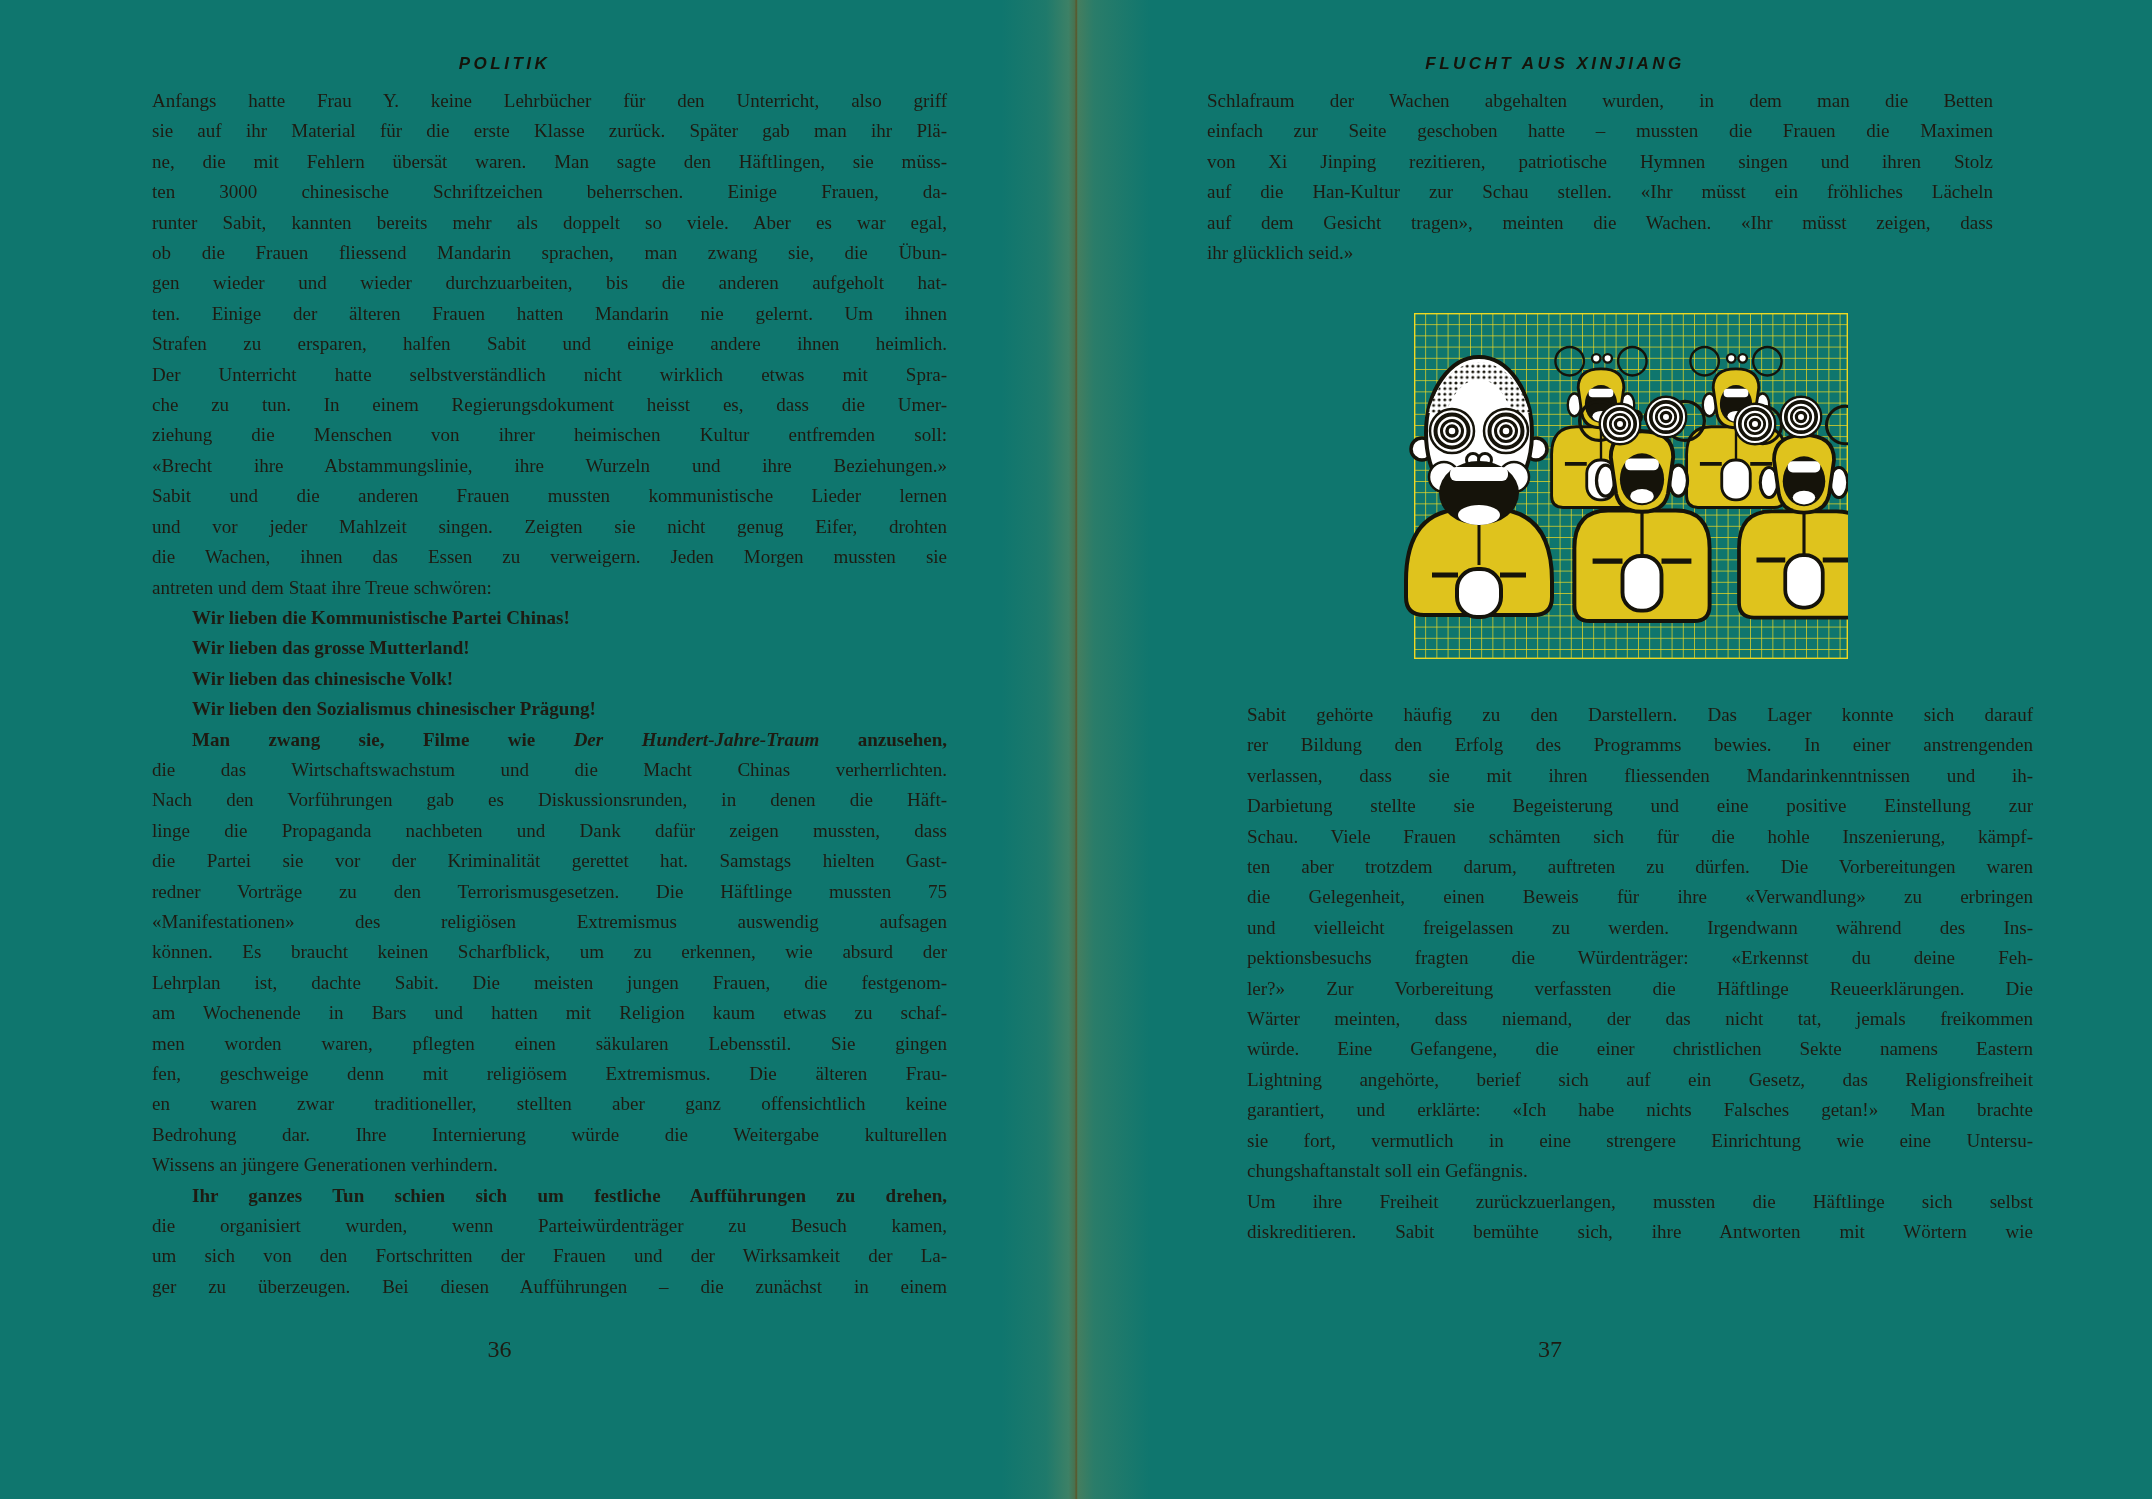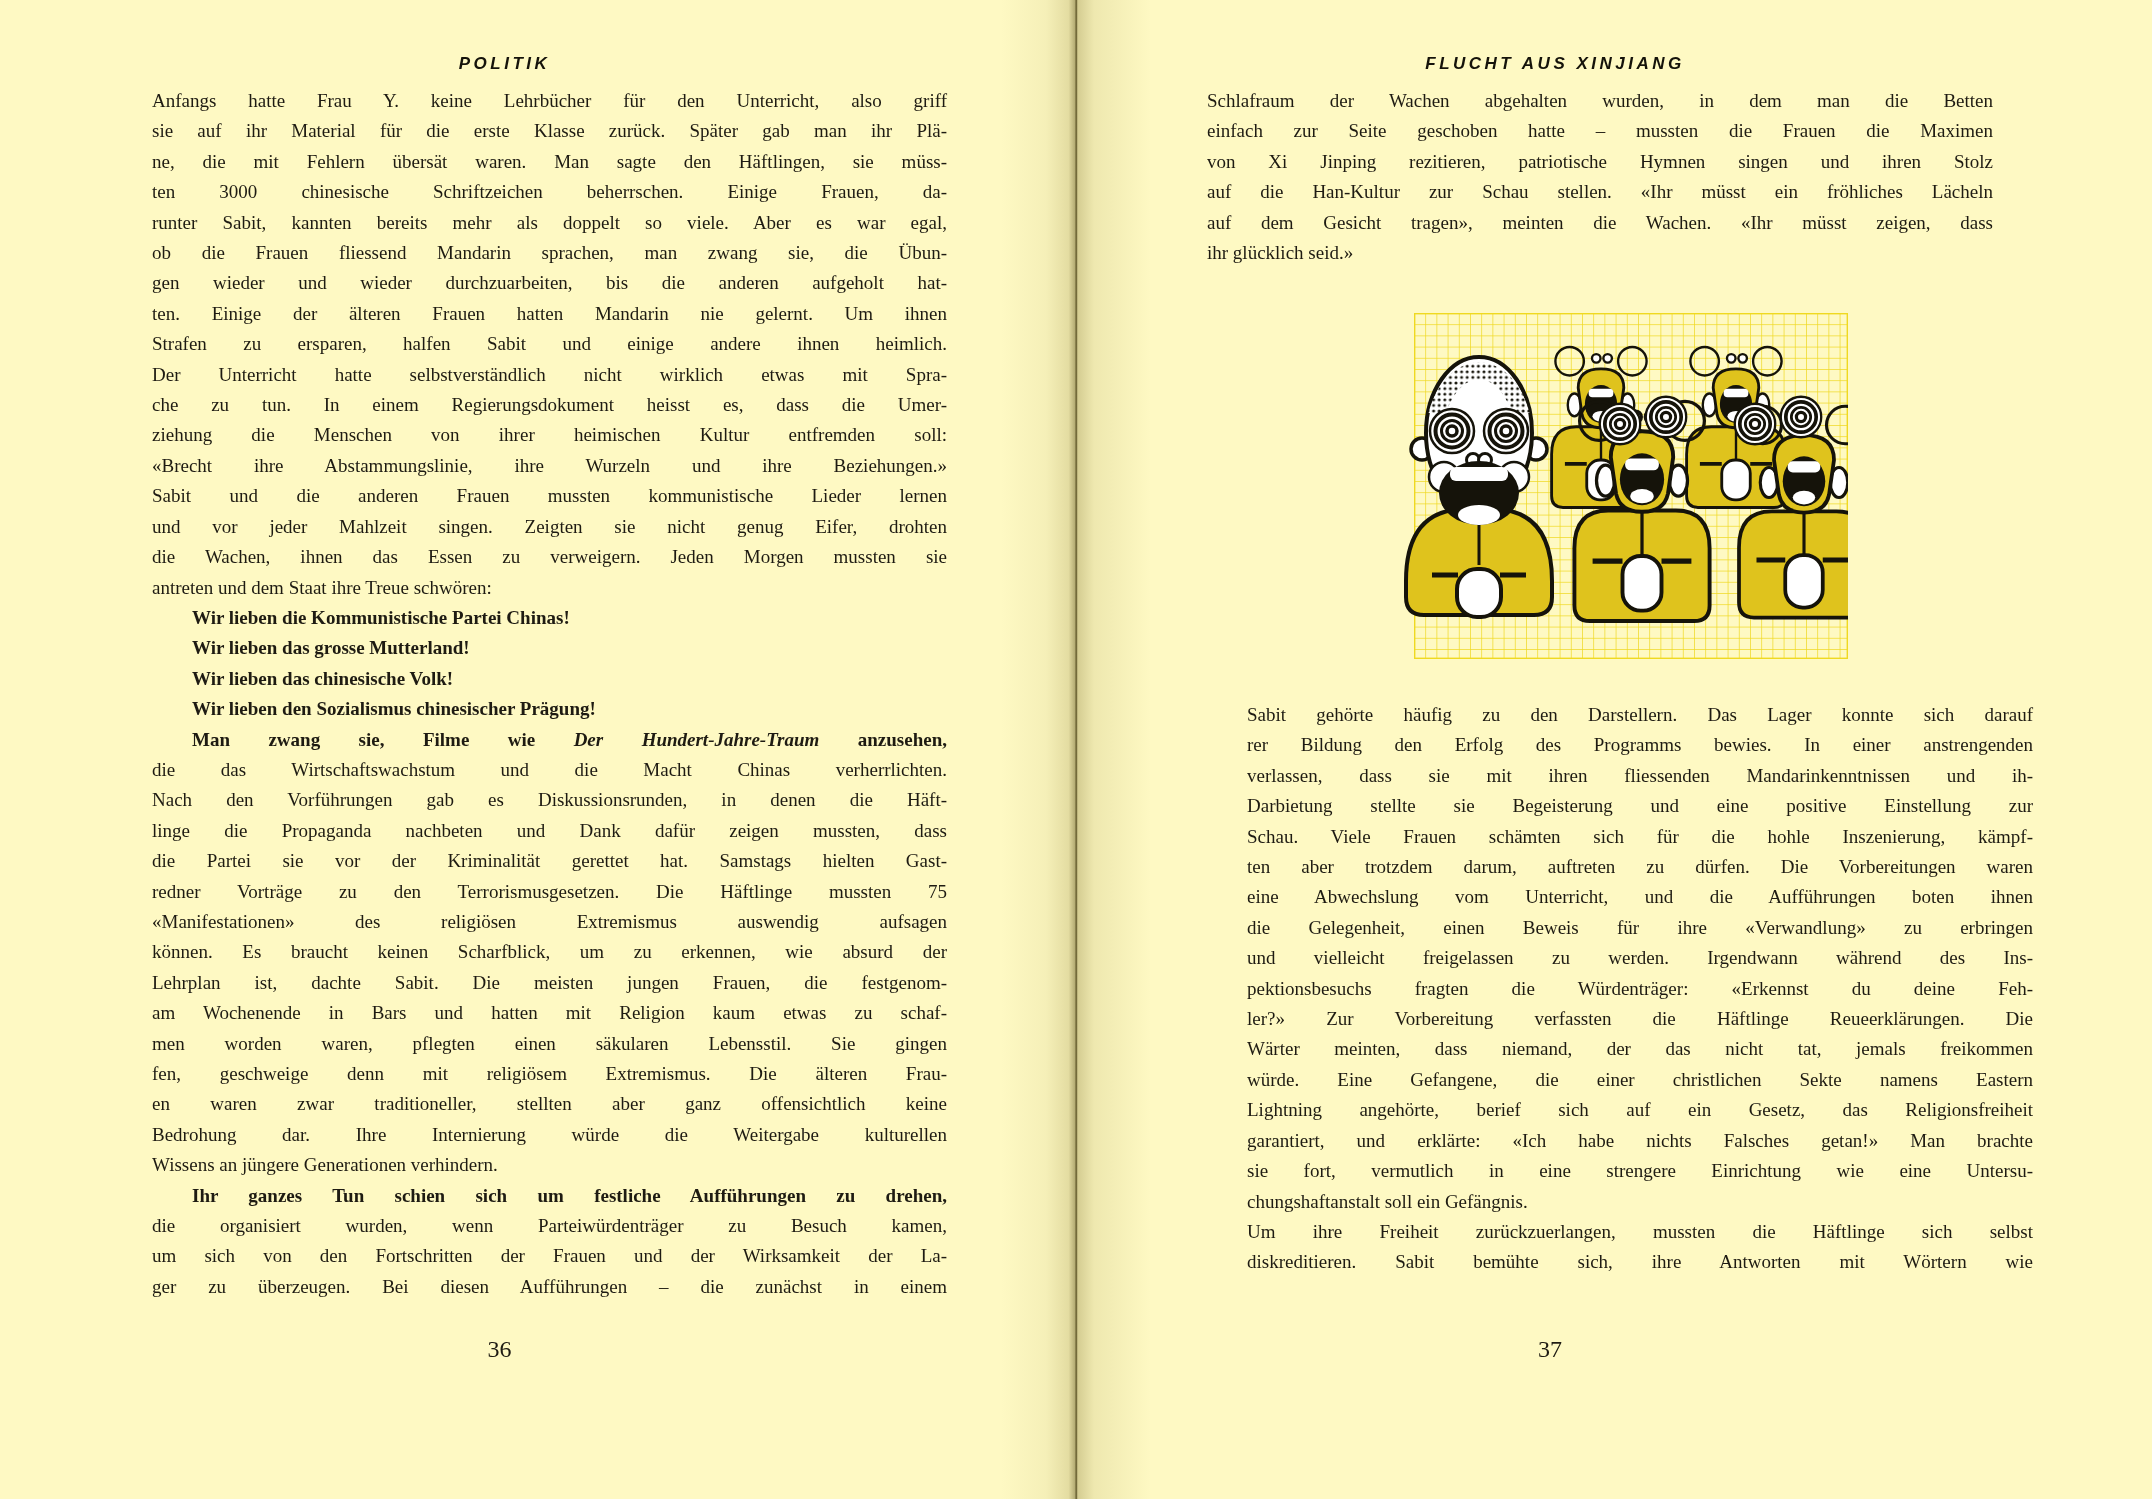--- a/index.html
+++ b/index.html
@@ -1,19 +1,19 @@
 <!DOCTYPE html>
 <html><head>
 <meta charset="utf-8">
 <style>
   html,body{margin:0;padding:0;background:#e8e0a0;}
   .spread{
     position:relative;
     width:2152px;height:1499px;
-    background:#fef9c3;
+    background:#0f766e;
     font-family:"Liberation Serif", serif;
     color:#1e1b12;
     overflow:hidden;
   }
   .running-head{
     position:absolute;top:54px;height:22px;
     font-family:"Liberation Sans", sans-serif;
     font-style:italic;font-weight:700;
     font-size:17px;letter-spacing:3.5px;
     text-align:center;color:#15130a;
@@ -117,21 +117,20 @@
       <div class="tl"><span>ihr glücklich seid.»</span></div>
     </div>
 
   <div class="text-col col-right-bottom">
       <div class="tl j"><span>Sabit gehörte häufig zu den Darstellern. Das Lager konnte sich darauf</span></div>
       <div class="tl j"><span>rer Bildung den Erfolg des Programms bewies. In einer anstrengenden</span></div>
       <div class="tl j"><span>verlassen, dass sie mit ihren fliessenden Mandarinkenntnissen und ih-</span></div>
       <div class="tl j"><span>Darbietung stellte sie Begeisterung und eine positive Einstellung zur</span></div>
       <div class="tl j"><span>Schau. Viele Frauen schämten sich für die hohle Inszenierung, kämpf-</span></div>
       <div class="tl j"><span>ten aber trotzdem darum, auftreten zu dürfen. Die Vorbereitungen waren</span></div>
-      <div class="tl j"><span>eine Abwechslung vom Unterricht, und die Aufführungen boten ihnen</span></div>
       <div class="tl j"><span>die Gelegenheit, einen Beweis für ihre «Verwandlung» zu erbringen</span></div>
       <div class="tl j"><span>und vielleicht freigelassen zu werden. Irgendwann während des Ins-</span></div>
       <div class="tl j"><span>pektionsbesuchs fragten die Würdenträger: «Erkennst du deine Feh-</span></div>
       <div class="tl j"><span>ler?» Zur Vorbereitung verfassten die Häftlinge Reueerklärungen. Die</span></div>
       <div class="tl j"><span>Wärter meinten, dass niemand, der das nicht tat, jemals freikommen</span></div>
       <div class="tl j"><span>würde. Eine Gefangene, die einer christlichen Sekte namens Eastern</span></div>
       <div class="tl j"><span>Lightning angehörte, berief sich auf ein Gesetz, das Religionsfreiheit</span></div>
       <div class="tl j"><span>garantiert, und erklärte: «Ich habe nichts Falsches getan!» Man brachte</span></div>
       <div class="tl j"><span>sie fort, vermutlich in eine strengere Einrichtung wie eine Untersu-</span></div>
       <div class="tl"><span>chungshaftanstalt soll ein Gefängnis.</span></div>

